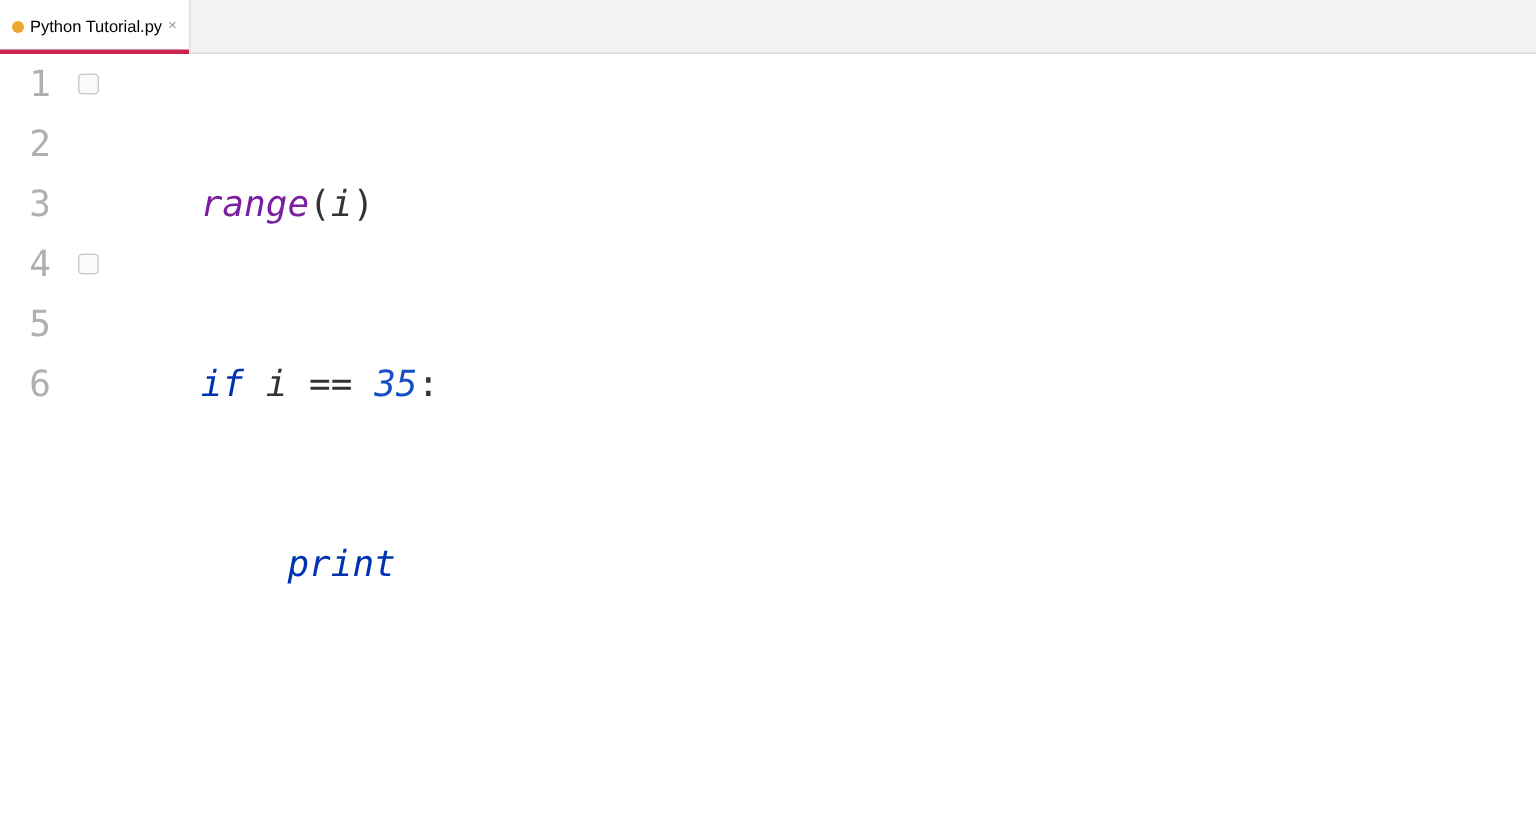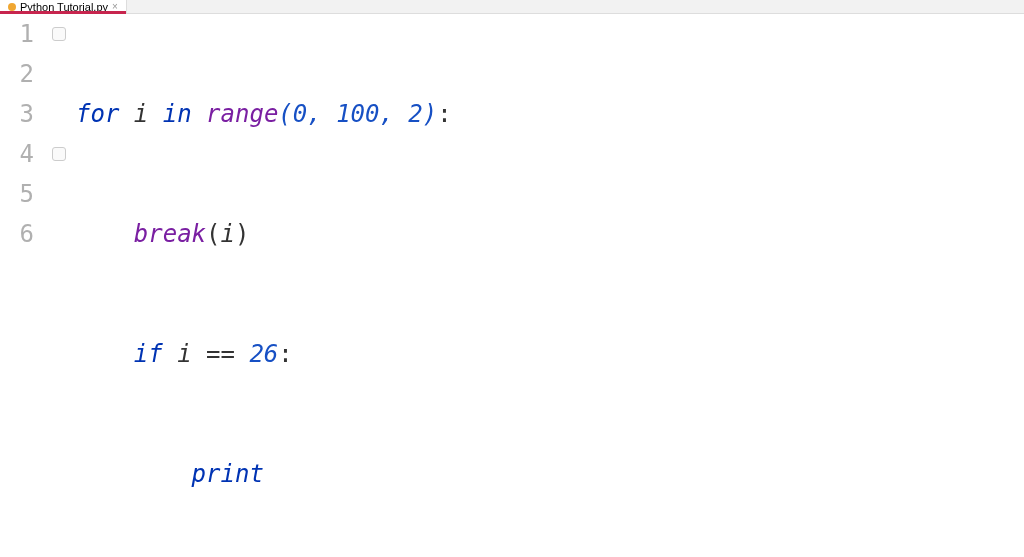--- a/index.html
+++ b/index.html
@@ -1,19 +1,19 @@
 <!DOCTYPE html>
 <html><head>
 <meta charset="utf-8">
 <style>
 * { box-sizing: border-box; margin: 0; padding: 0; }
 html, body { width: 1024px; height: 557px; overflow: hidden; font-family: "Segoe UI", Arial, sans-serif; background: #fff; }
 
 
-.editor-tabs { height: 14px; background: #f2f2f2; border-bottom: 1px solid #ddd; display: flex; align-items: stretch; font-size: 11px; }
+.editor-tabs { height: 36px; background: #f2f2f2; border-bottom: 1px solid #ddd; display: flex; align-items: stretch; font-size: 11px; }
 .editor-tab { display: flex; align-items: center; gap: 4px; padding: 0 8px; background: #fff; border-right: 1px solid #ddd; position: relative; }
 .editor-tab.active::after { content: ""; position: absolute; left: 0; right: 0; bottom: -1px; height: 3px; background: #c7254e; }
 .file-icon { width: 8px; height: 8px; border-radius: 50%; background: #f0a732; display: inline-block; }
 .tab-close { color: #999; font-size: 10px; cursor: pointer; }
 
 
 .editor { display: flex; background: #fff; }
 .gutter { width: 48px; text-align: right; padding-right: 14px; color: #b0b0b0; font-family: "Consolas","Menlo",monospace; font-size: 24px; line-height: 40px; user-select: none; }
 .fold-col { width: 26px; position: relative; }
 .fold-mark { position: absolute; left: 4px; width: 14px; height: 14px; border: 1px solid #ccc; border-radius: 3px; background: #fafafa; }
@@ -43,20 +43,19 @@
     <div>3</div>
     <div>4</div>
     <div>5</div>
     <div>6</div>
   </div>
   <div class="fold-col">
     <div class="fold-mark" style="top:13px"></div>
     <div class="fold-mark" style="top:133px"></div>
   </div>
   <div class="code">
-    <div class="code-line"><span class="kw">for</span> <span class="id">i</span> <span class="kw">in</span> <span class="fn">range</span><span class="num">(0, 100, 2)</span><span class="op">:</span></div>
-    <div class="code-line">    <span class="fn">break</span><span class="op">(</span><span class="id">i</span><span class="op">)</span></div>
-    <div class="code-line">    <span class="kw">if</span> <span class="id">i</span> <span class="op">==</span> <span class="num">26</span><span class="op">:</span></div>
+    <div class="code-line">    <span class="fn">range</span><span class="op">(</span><span class="id">i</span><span class="op">)</span></div>
+    <div class="code-line">    <span class="kw">if</span> <span class="id">i</span> <span class="op">==</span> <span class="num">35</span><span class="op">:</span></div>
     <div class="code-line">        <span class="kw">print</span></div>
     
     
   </div>
 </div>
 
 </body></html>

